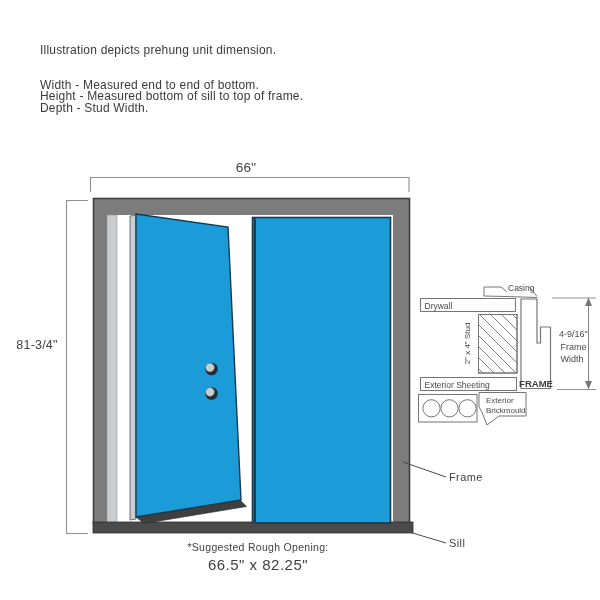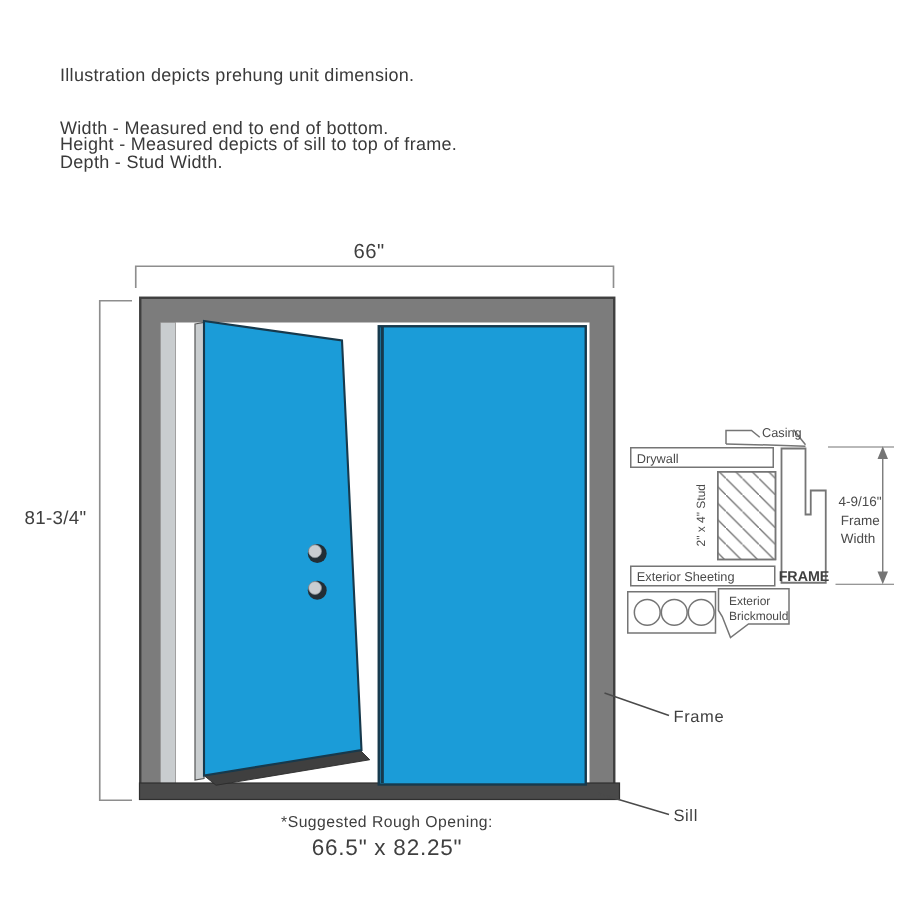--- a/index.html
+++ b/index.html
@@ -11,21 +11,21 @@
   text{font-family:"Liberation Sans",sans-serif;fill:#3f3f3f;}
   .xs-text{fill:#4a4a4a;}
 </style>
 </head>
 <body>
 
 <div id="intro">
   <div class="line">Illustration depicts prehung unit dimension.</div>
   <div class="gap"></div>
   <div class="line">Width - Measured end to end of bottom.</div>
-  <div class="line">Height - Measured depicts of sill to top of frame.</div>
+  <div class="line">Height - Measured bottom of sill to top of frame.</div>
   <div class="line">Depth - Stud Width.</div>
 </div>
 
 <svg id="drawing" width="600" height="600" viewBox="0 0 600 600">
   <defs>
     <pattern id="hatch" width="11" height="11" patternUnits="userSpaceOnUse">
       <path d="M-2,-2 L13,13" stroke="#757575" stroke-width="0.9"></path>
     </pattern>
   </defs>
 

